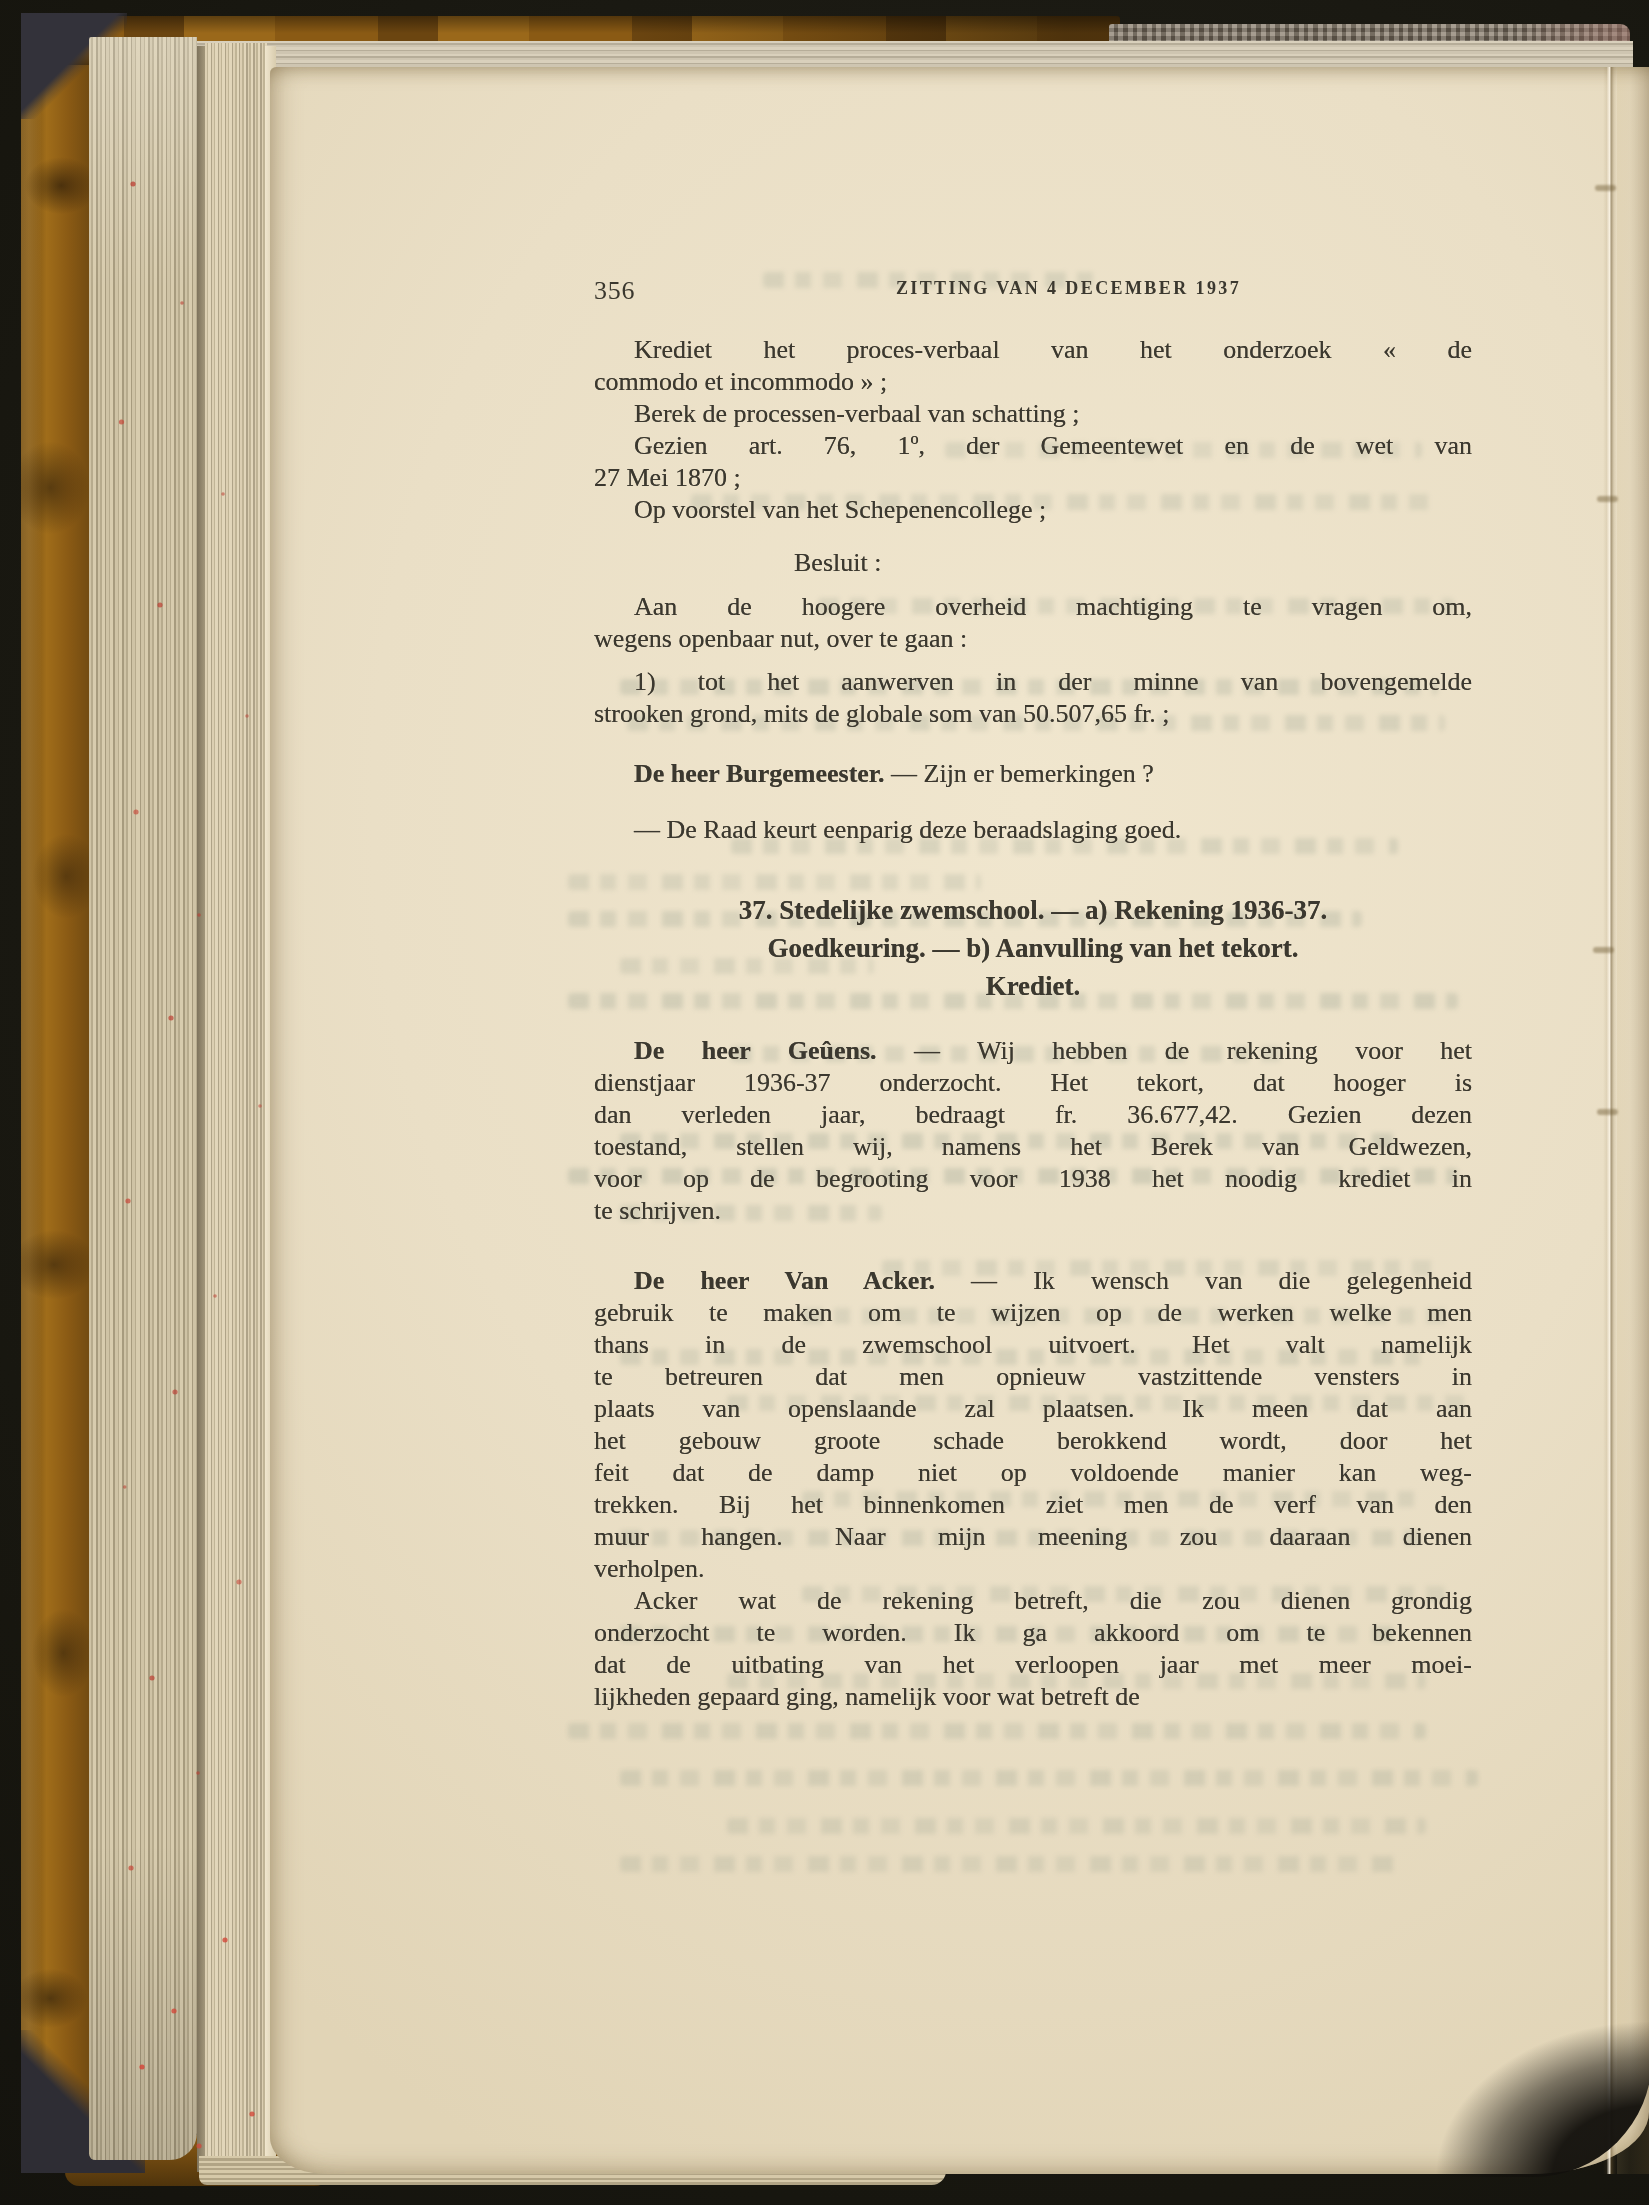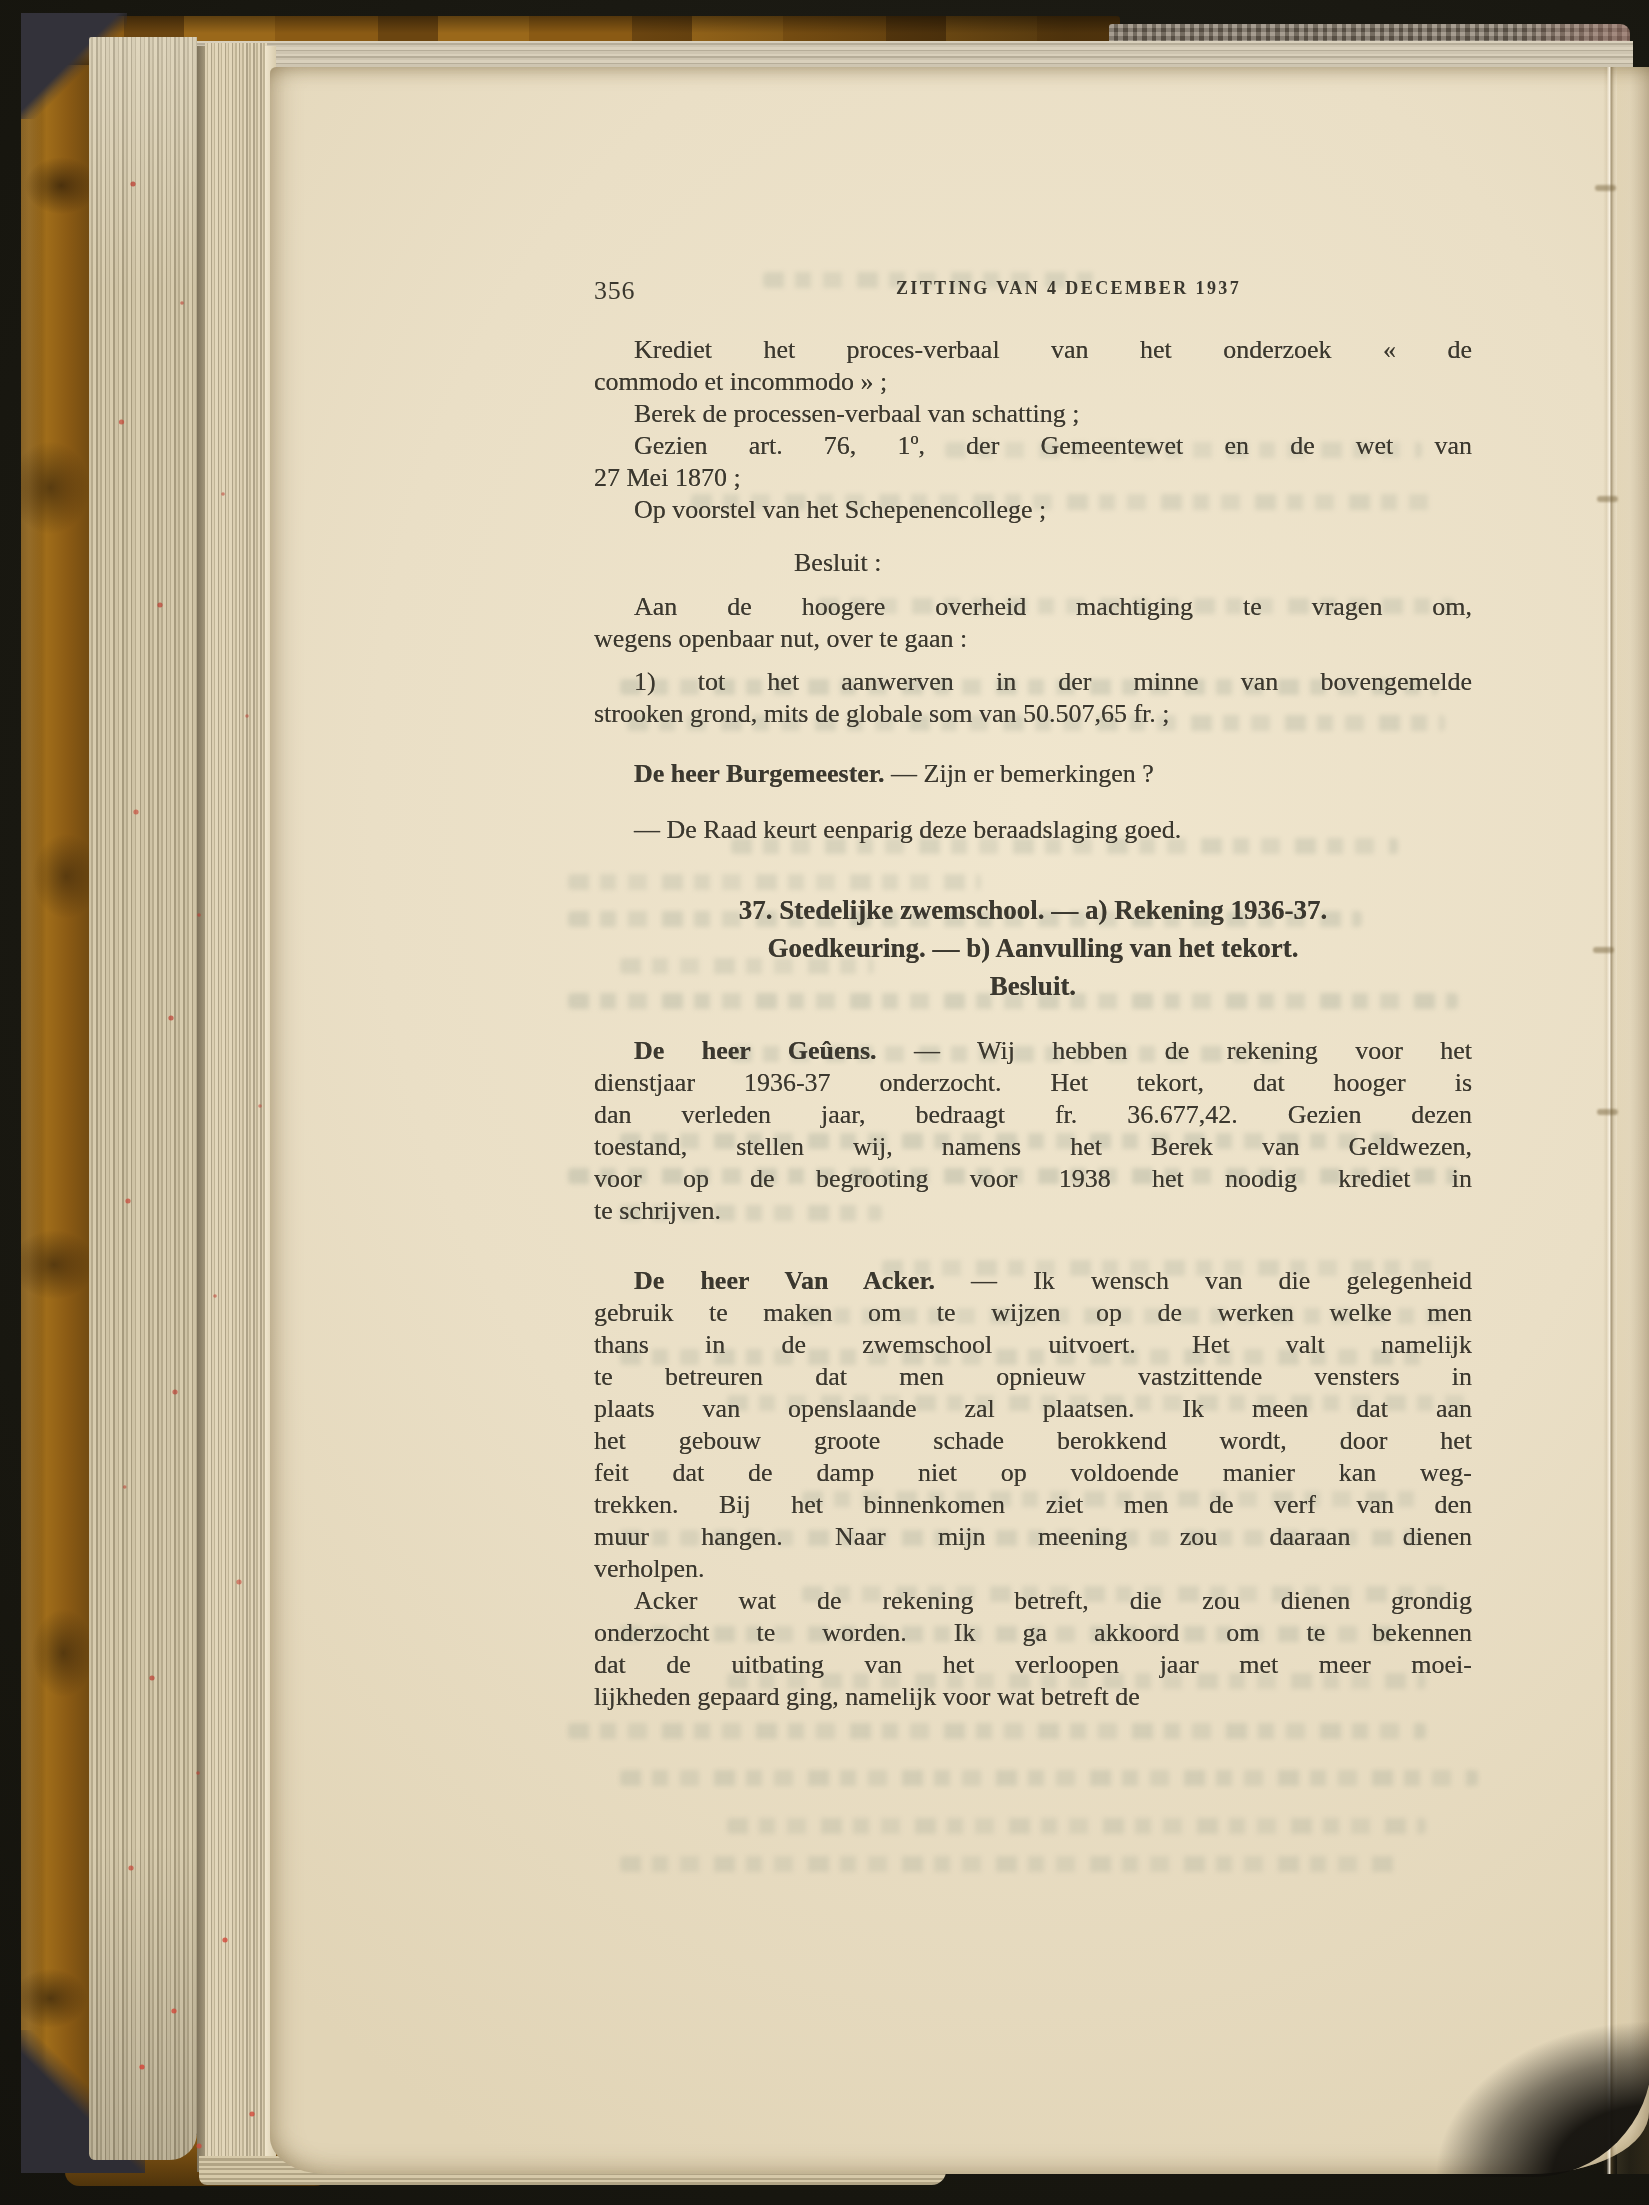--- a/index.html
+++ b/index.html
@@ -196,21 +196,21 @@
         </div>
         <div class="para body" style="margin-top: 28px;">
           <div class="line last first"><b>De heer Burgemeester.</b> — Zijn er bemerkingen ?</div>
         </div>
         <div class="para body" style="margin-top: 24px;">
           <div class="line last first">— De Raad keurt eenparig deze beraadslaging goed.</div>
         </div>
         <div class="para heading" style="margin-top: 45px;">
           <div class="line">37. Stedelijke zwemschool. — a) Rekening 1936-37.</div>
           <div class="line">Goedkeuring. — b) Aanvulling van het tekort.</div>
-          <div class="line last">Besluit.</div>
+          <div class="line last">Krediet.</div>
         </div>
         <div class="para body" style="margin-top: 30px;">
           <div class="line first"><b>De heer Geûens.</b> — Wij hebben de rekening voor het</div>
           <div class="line">dienstjaar 1936-37 onderzocht. Het tekort, dat hooger is</div>
           <div class="line">dan verleden jaar, bedraagt fr. 36.677,42. Gezien dezen</div>
           <div class="line">toestand, stellen wij, namens het Berek van Geldwezen,</div>
           <div class="line">voor op de begrooting voor 1938 het noodig krediet in</div>
           <div class="line last">te schrijven.</div>
         </div>
         <div class="para body" style="margin-top: 38px;">

